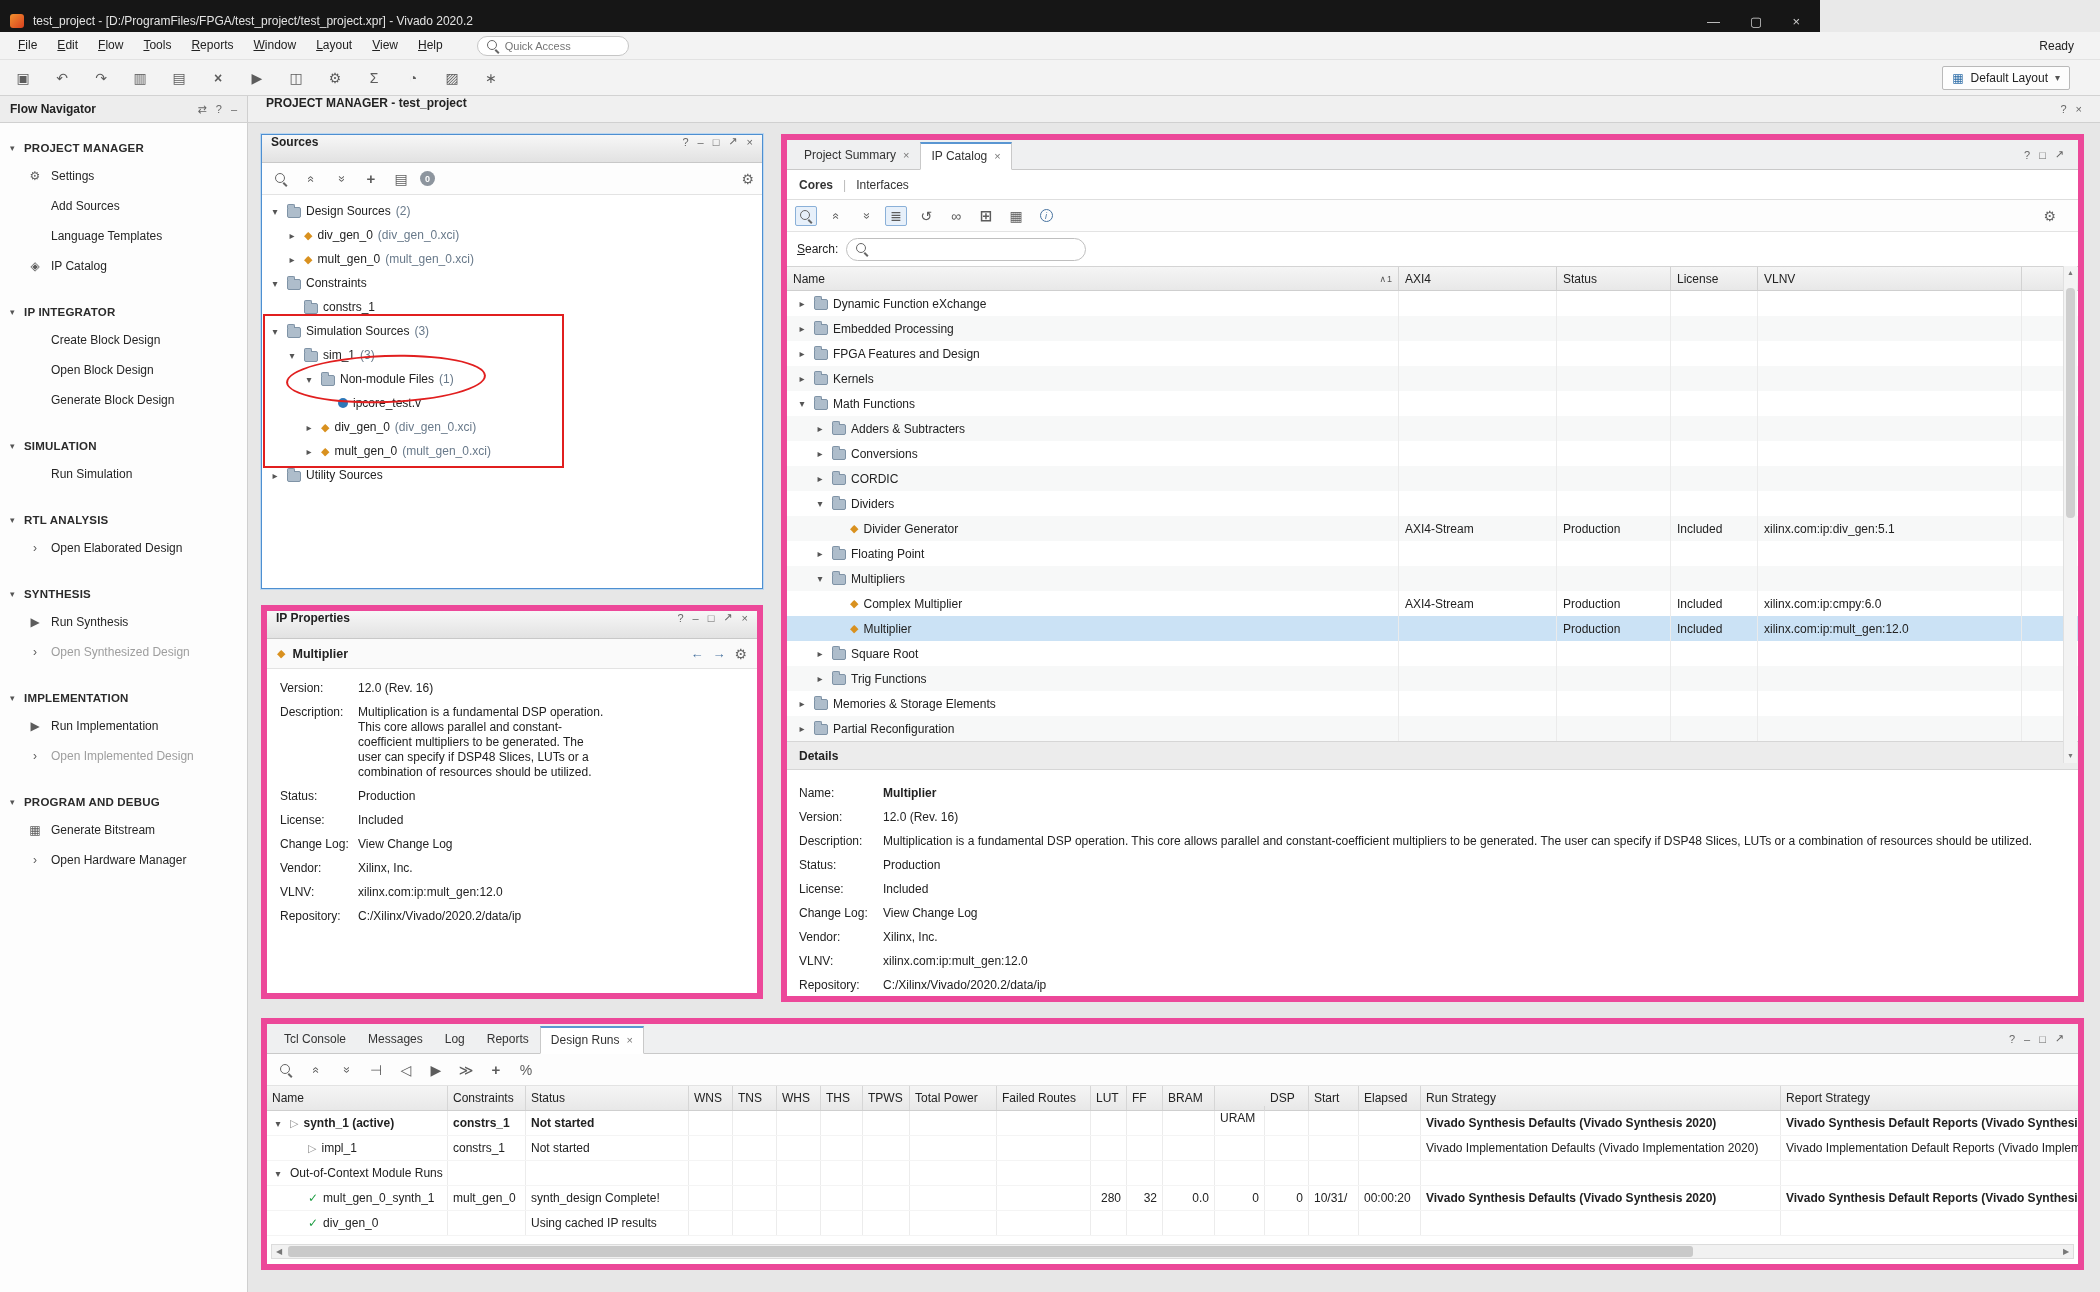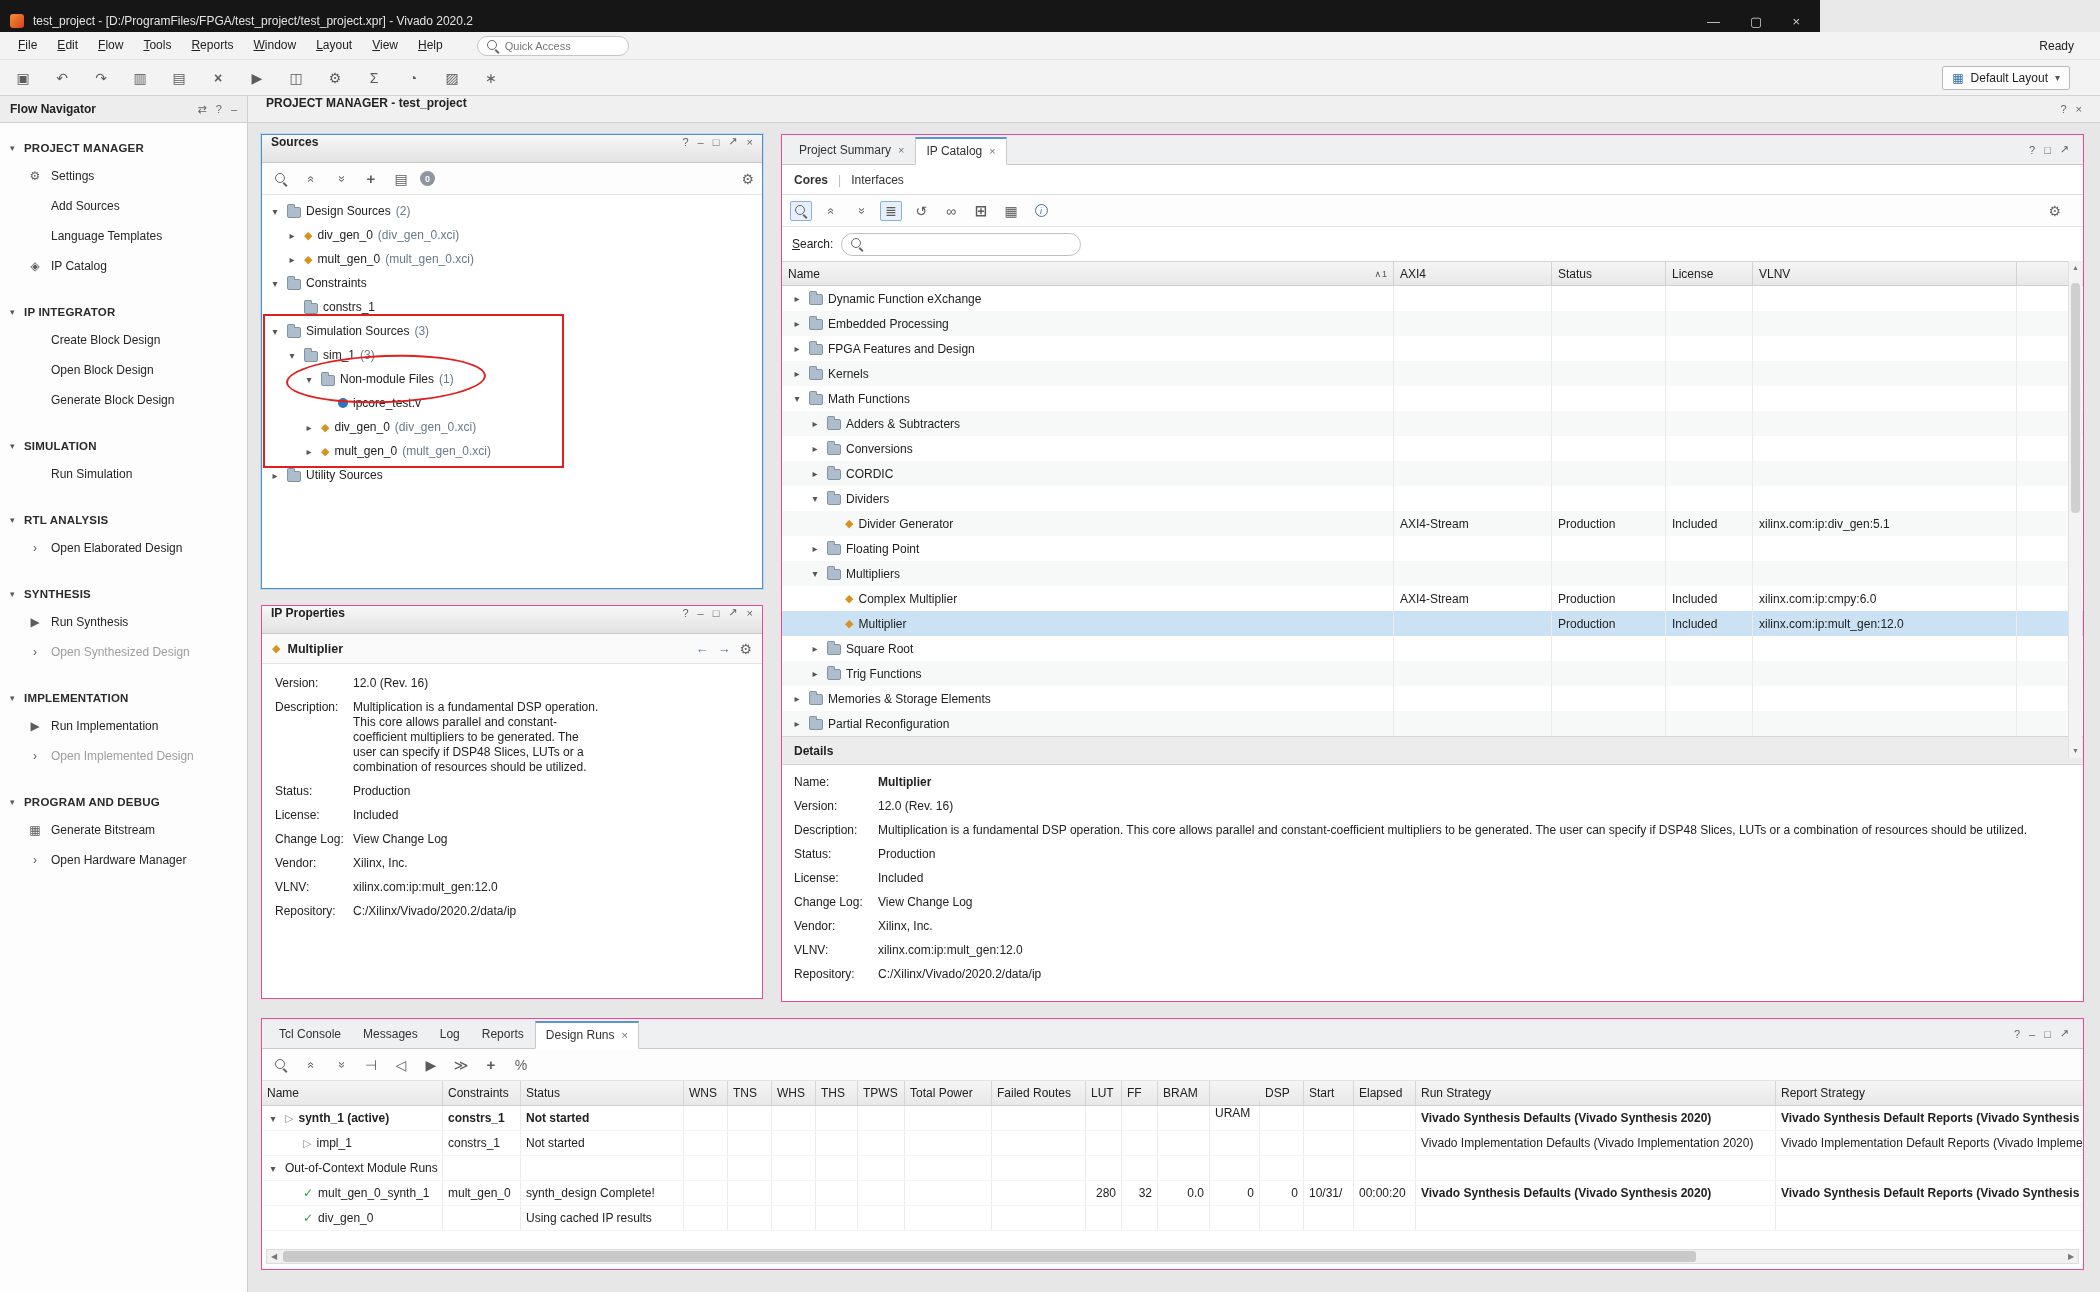--- a/index.html
+++ b/index.html
@@ -58,21 +58,21 @@
   .fn-slot .g{font-size:12px;color:#5c5c5c}
   .ip-g{color:#c98a1e}
   .bit-g{color:#2f7f46}
   .chev{color:#666;font-size:13px}
 
   
   .ws-hdr{position:absolute;left:248px;top:96px;width:1852px;height:27px;background:#f0f0f0;border-bottom:1px solid #d0d0d0;display:flex;padding:0 18px;font-size:12px}
   .workspace{position:absolute;left:248px;top:123px;width:1852px;height:1169px;background:#e7e7e7}
 
   
-  .panel{position:absolute;background:#fff;border:1px solid #ec4899;display:flex;flex-direction:column;overflow:hidden}
+  .panel{position:absolute;background:#fff;border:6px solid #ec4899;display:flex;flex-direction:column;overflow:hidden}
   .p-hdr{height:28px;flex:none;background:linear-gradient(#f7f7f7,#e2e2e2);border-bottom:1px solid #c8c8c8;display:flex;align-items:flex-start;padding:0 9px}
   .p-ttl{font-weight:bold;color:#222}
   .p-tb{height:32px;flex:none;background:#fdfdfd;border-bottom:1px solid #e3e3e3;display:flex;align-items:center;padding:0 8px;gap:8px}
   .tb-ics{display:flex;align-items:center;gap:8px}
   .right{margin-left:auto}
   .badge{width:15px;height:15px;border-radius:50%;background:#8d959e;display:inline-flex;align-items:center;justify-content:center}
   .badge-n{color:#fff;font-size:9px;font-weight:bold}
 
   
   .src-panel{left:261px;top:134px;width:502px;height:455px;border:1px solid #4d8fd1;box-shadow:0 0 0 1px #bdd7ef}
@@ -121,21 +121,21 @@
   .cat-h{border-right:1px solid #d2d2d2;color:#222}
   .cw-name{width:612px}.cw-axi{width:158px}.cw-status{width:114px}.cw-lic{width:87px}.cw-vlnv{width:264px}
   .cw-fill{flex:1;border-right:none}
   .sortb{margin-left:auto;font-size:9px;color:#555;display:flex;gap:1px;align-items:center}
   .sortb .g{font-size:9px}
   .cat-body{height:450px;flex:none;overflow:hidden}
   .cat-row{display:flex;height:25px;align-items:stretch;cursor:default}
   .cat-row.alt{background:#f7f8f8}
   .cat-row.sel{background:#cbe2f5}
   .det-hdr{height:29px;flex:none;background:#ececec;border-top:1px solid #d6d6d6;border-bottom:1px solid #d6d6d6;display:flex;align-items:center;padding:0 12px}
-  .details-body{padding:10px 12px 0 12px}
+  .details-body{padding:16px 12px 0 12px}
   .details-body .fld{margin-bottom:9px}
   .details-body .flbl{width:84px}
   .details-body .fval{white-space:nowrap;overflow:hidden}
   .vscroll{position:absolute;right:1px;top:126px;width:14px;height:497px;background:#f3f3f3;border-left:1px solid #e0e0e0}
   .sarr{display:block;text-align:center;font-size:7px;color:#777;line-height:14px}
   .sarr.bottom{position:absolute;bottom:0;left:0;right:0}
   .sthumb{position:absolute;left:2px;top:22px;width:9px;height:230px;background:#cfcfcf;border-radius:4px}
 
   
   .runs-panel{left:261px;top:1018px;width:1823px;height:252px}

